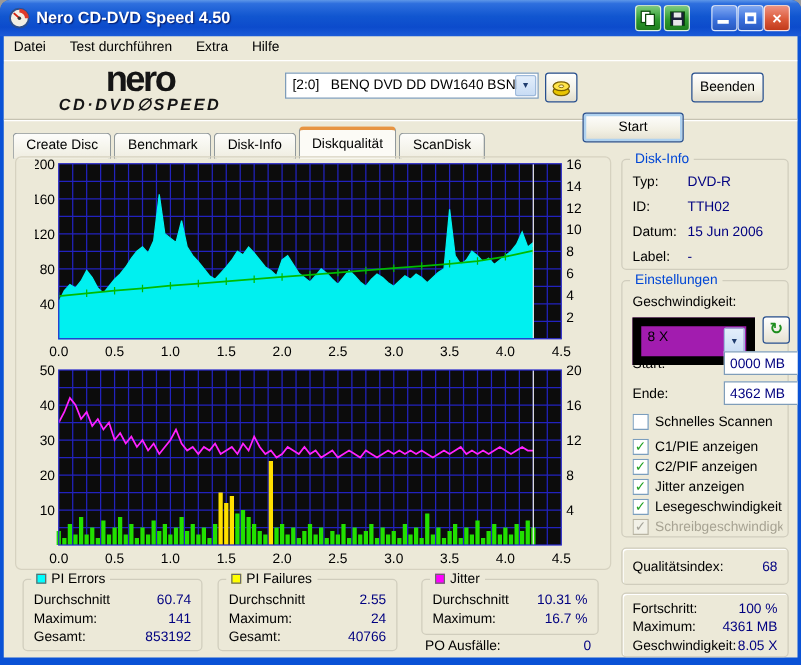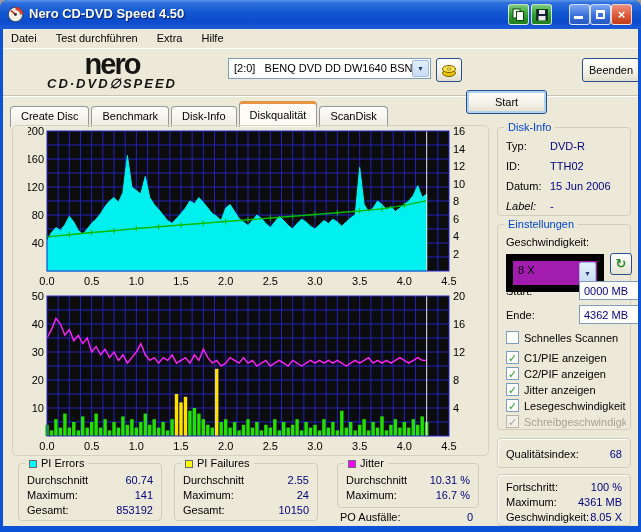--- a/index.html
+++ b/index.html
@@ -143,21 +143,21 @@
         <span class="combo-arrow">▼</span>
       </div>
       <div class="xp-btn" style="left:433px;top:8px;width:26px;">
         <svg width="16" height="15" viewBox="0 0 16 15" style="margin-top:4px;">
           <ellipse cx="8" cy="10" rx="6.5" ry="3.5" fill="#E8C400" stroke="#7A6000"></ellipse>
           <ellipse cx="8" cy="6" rx="6.5" ry="3.5" fill="#FFE54A" stroke="#7A6000"></ellipse>
           <ellipse cx="8" cy="6" rx="2" ry="1.1" fill="#FFF8C8" stroke="#7A6000" stroke-width="0.7"></ellipse>
         </svg>
       </div>
       <div class="xp-btn default" style="left:463px;top:8px;width:81px;margin-top:32px;">Start</div>
-      <div class="xp-btn" style="left:550px;top:8px;width:58px;margin-left:29px;">Beenden</div>
+      <div class="xp-btn" style="left:550px;top:8px;width:58px;">Beenden</div>
     </div>
 
     <div id="tabbar">
       <div class="tab">Create Disc</div>
       <div class="tab">Benchmark</div>
       <div class="tab">Disk-Info</div>
       <div class="tab active">Diskqualität</div>
       <div class="tab">ScanDisk</div>
     </div>
 
@@ -415,21 +415,21 @@
       <span class="cap"><span class="legend" style="background-color: rgb(0, 255, 255);"></span><span>PI Errors</span></span>
       <div class="srow" style="top:9px;"><span>Durchschnitt</span><span class="val">60.74</span></div>
       <div class="srow" style="top:24px;"><span>Maximum:</span><span class="val">141</span></div>
       <div class="srow" style="top:39px;"><span>Gesamt:</span><span class="val">853192</span></div>
     </div>
 
     <div class="gbox" style="left:171px;top:434px;width:144px;height:58px;">
       <span class="cap"><span class="legend" style="background-color: rgb(255, 255, 0);"></span><span>PI Failures</span></span>
       <div class="srow" style="top:9px;"><span>Durchschnitt</span><span class="val">2.55</span></div>
       <div class="srow" style="top:24px;"><span>Maximum:</span><span class="val">24</span></div>
-      <div class="srow" style="top:39px;"><span>Gesamt:</span><span class="val">10150</span></div>
+      <div class="srow" style="top:39px;"><span>Gesamt:</span><span class="val">40766</span></div>
     </div>
 
     <div class="gbox" style="left:334px;top:434px;width:142px;height:45px;">
       <span class="cap"><span class="legend" style="background-color: rgb(255, 0, 255);"></span><span>Jitter</span></span>
       <div class="srow" style="top:9px;"><span>Durchschnitt</span><span class="val">10.31 %</span></div>
       <div class="srow" style="top:24px;"><span>Maximum:</span><span class="val">16.7 %</span></div>
     </div>
 
     <div style="position:absolute;left:337px;top:482px;width:139px;height:14px;">
       <span>PO Ausfälle:</span>
@@ -437,21 +437,21 @@
     </div>
 
     <div class="gbox" style="left:494px;top:98px;width:134px;height:89px;">
       <span class="cap cap-blue">Disk-Info</span>
       <span class="frow-label" style="top:11px;">Typ:</span>
       <span class="frow-val" style="top:11px;">DVD-R</span>
       <span class="frow-label" style="top:31px;">ID:</span>
       <span class="frow-val" style="top:31px;">TTH02</span>
       <span class="frow-label" style="top:51px;">Datum:</span>
       <span class="frow-val" style="top:51px;">15 Jun 2006</span>
-      <span class="frow-label" style="top:71px;font-style:italic;">Label:</span>
+      <span class="frow-label" style="top:71px;">Label:</span>
       <span class="frow-val" style="top:71px;">-</span>
     </div>
 
     <div class="gbox" style="left:494px;top:195px;width:134px;height:206px;">
       <span class="cap cap-blue">Einstellungen</span>
       <span class="frow-label" style="top:10px;">Geschwindigkeit:</span>
       <div id="speed-combo">
         <span class="txt" style="color:#000;">8 X</span>
         <span class="combo-arrow">▼</span>
       </div>

